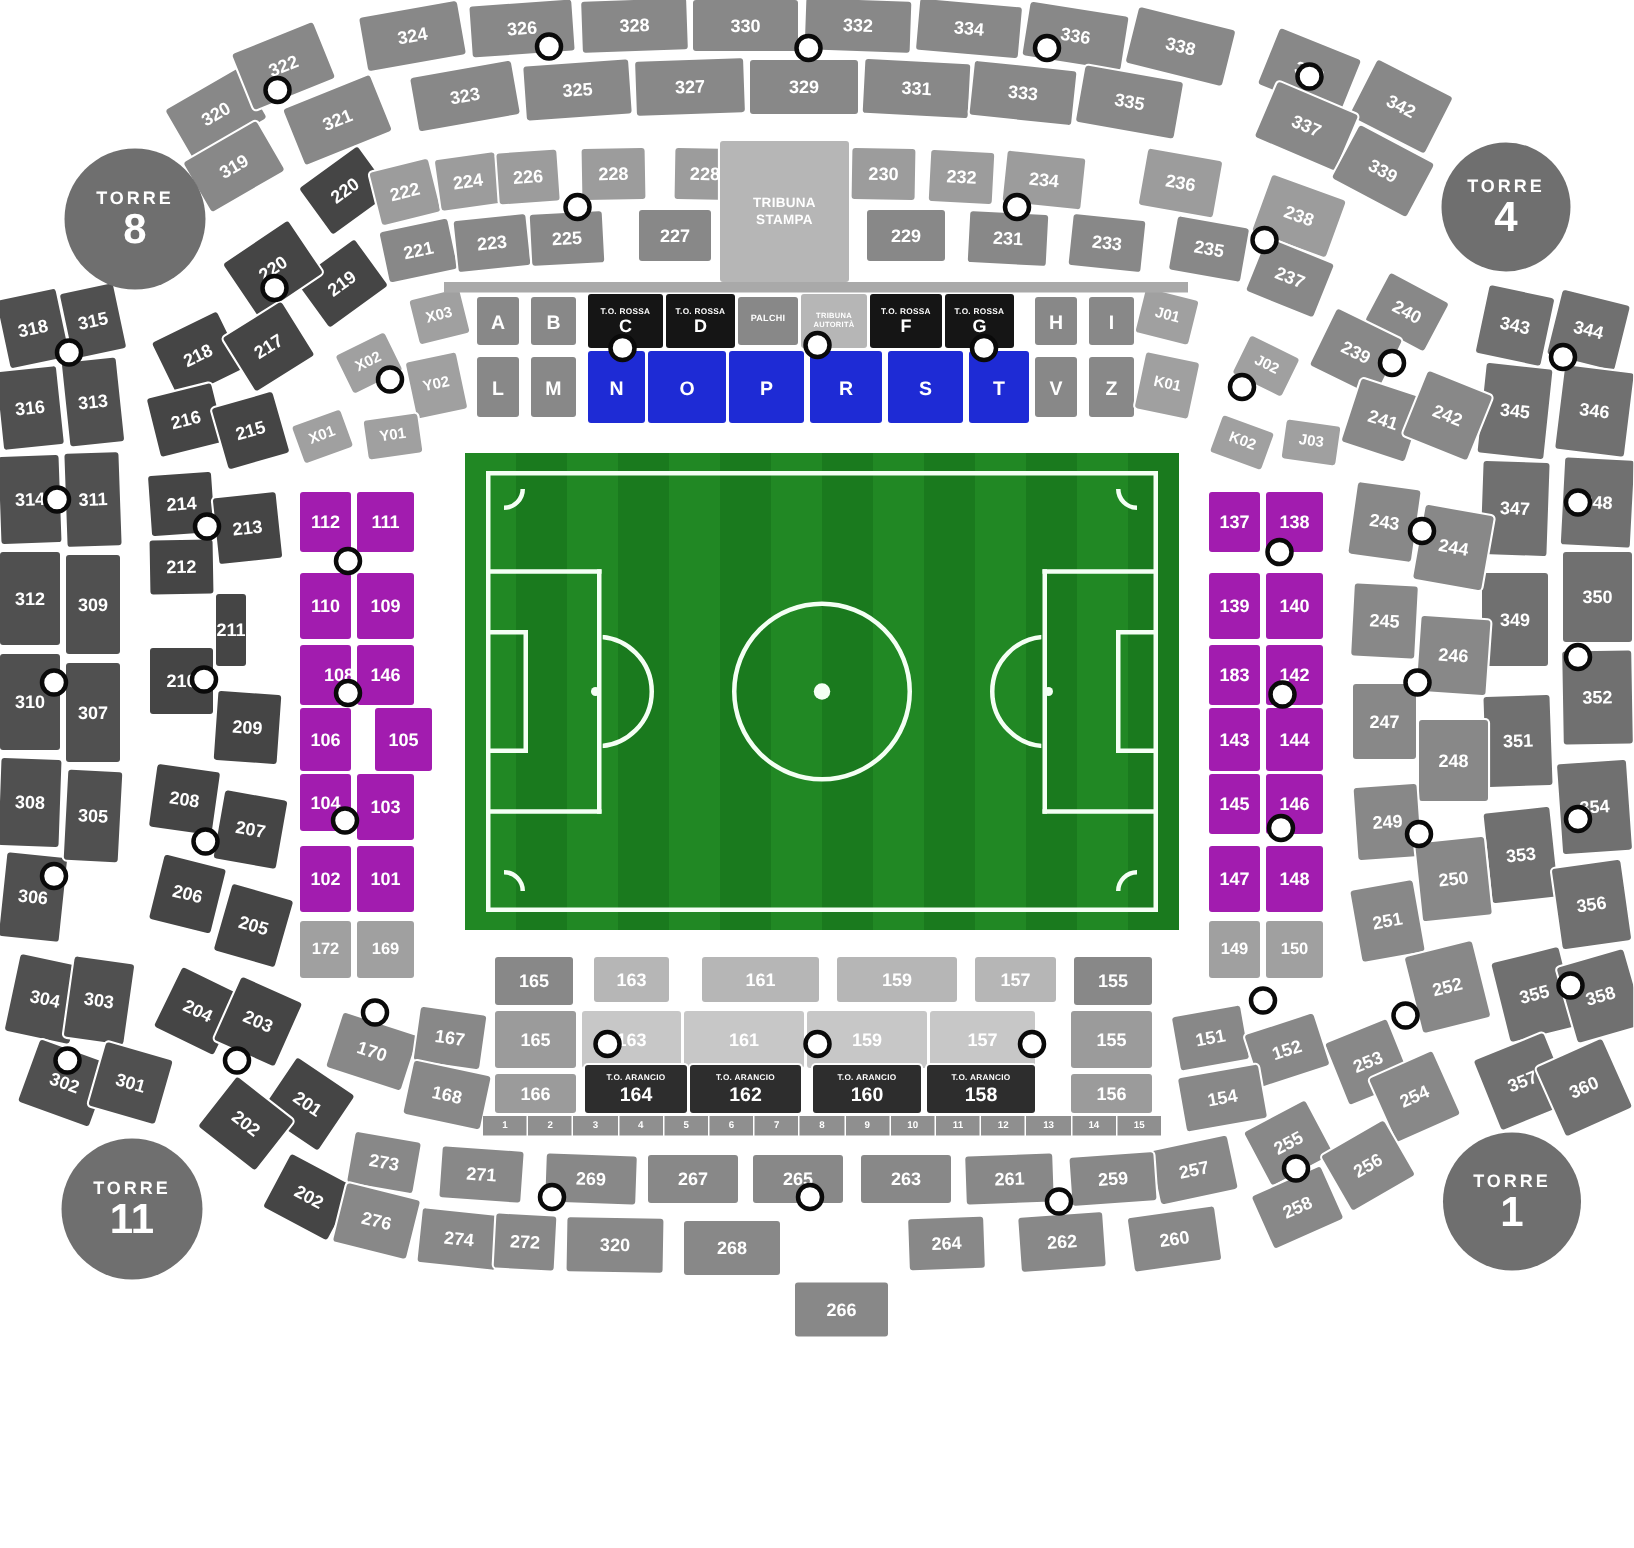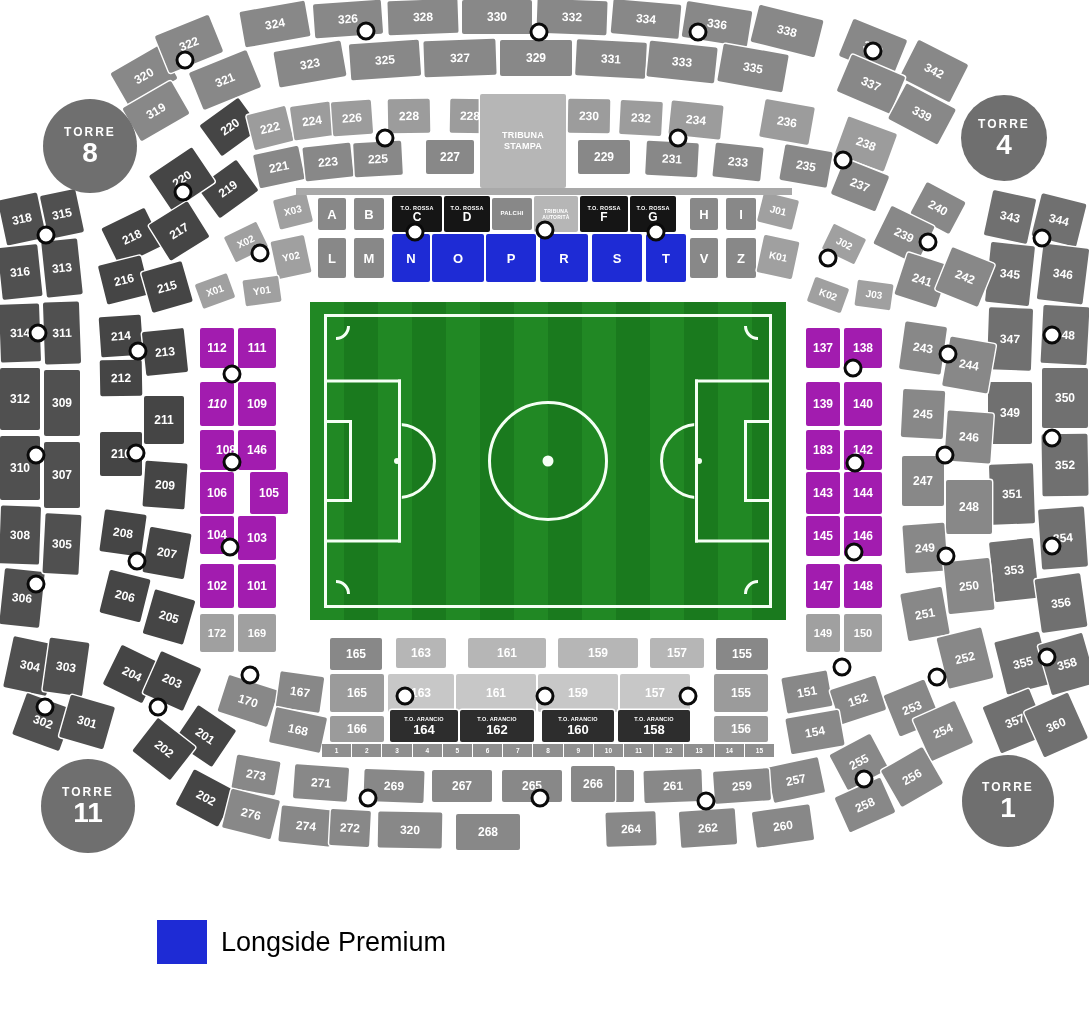--- a/index.html
+++ b/index.html
@@ -250,21 +250,21 @@
       </div>
       <div class="sec g4" style="left: 100px; top: 316px; width: 42px; height: 40px; transform: rotate(-4deg);">
         <div class="lab">214</div>
       </div>
       <div class="sec g4" style="left: 144px; top: 330px; width: 42px; height: 44px; transform: rotate(-6deg);">
         <div class="lab">213</div>
       </div>
       <div class="sec g4" style="left: 100px; top: 360px; width: 42px; height: 36px; transform: rotate(-1deg);">
         <div class="lab">212</div>
       </div>
-      <div class="sec g4" style="left: 144px; top: 396px; width: 40px; height: 48px;">
+      <div class="sec g4" style="left: 144px; top: 396px; width: 20px; height: 48px;">
         <div class="lab">211</div>
       </div>
       <div class="sec g4" style="left: 100px; top: 432px; width: 42px; height: 44px;">
         <div class="lab">210</div>
       </div>
       <div class="sec g4" style="left: 144px; top: 462px; width: 42px; height: 46px; transform: rotate(4deg);">
         <div class="lab">209</div>
       </div>
       <div class="sec g4" style="left: 102px; top: 512px; width: 42px; height: 42px; transform: rotate(8deg);">
         <div class="lab">208</div>
@@ -446,21 +446,21 @@
       </div>
       <div class="sec g1" style="left: 330px; top: 810px; width: 40px; height: 36px; transform: rotate(3deg);">
         <div class="lab">272</div>
       </div>
       <div class="sec g1" style="left: 378px; top: 812px; width: 64px; height: 36px; transform: rotate(1deg);">
         <div class="lab">320</div>
       </div>
       <div class="sec g1" style="left: 456px; top: 814px; width: 64px; height: 36px;">
         <div class="lab">268</div>
       </div>
-      <div class="sec g1" style="left: 530px; top: 766px; width: 44px; height: 36px; margin-left: 41px;">
+      <div class="sec g1" style="left: 530px; top: 855px; width: 62px; height: 36px;">
         <div class="lab">266</div>
       </div>
       <div class="sec g1" style="left: 606px; top: 812px; width: 50px; height: 34px; transform: rotate(-2deg);">
         <div class="lab">264</div>
       </div>
       <div class="sec g1" style="left: 680px; top: 810px; width: 56px; height: 36px; transform: rotate(-4deg);">
         <div class="lab">262</div>
       </div>
       <div class="sec g1" style="left: 754px; top: 808px; width: 58px; height: 36px; transform: rotate(-8deg);">
         <div class="lab">260</div>
@@ -559,21 +559,21 @@
       </div>
       <div class="sec lt2" style="left: 856px; top: 282px; width: 36px; height: 26px; transform: rotate(8deg);">
         <div class="lab" style="font-size: 10px;">J03</div>
       </div>
       <div class="sec g5" style="left: 200px; top: 328px; width: 34px; height: 40px;">
         <div class="lab">112</div>
       </div>
       <div class="sec g5" style="left: 238px; top: 328px; width: 38px; height: 40px;">
         <div class="lab">111</div>
       </div>
-      <div class="sec g5" style="left: 200px; top: 382px; width: 34px; height: 44px; font-style: italic;">
+      <div class="sec g5" style="left: 200px; top: 382px; width: 34px; height: 44px;">
         <div class="lab">110</div>
       </div>
       <div class="sec g5" style="left: 238px; top: 382px; width: 38px; height: 44px;">
         <div class="lab">109</div>
       </div>
       <div class="sec g5" style="left: 200px; top: 430px; width: 34px; height: 40px; padding-left: 18px;">
         <div class="lab">108</div>
       </div>
       <div class="sec g5" style="left: 238px; top: 430px; width: 38px; height: 40px;">
         <div class="lab">146</div>
@@ -816,17 +816,13 @@
     <div class="pl arc arc-l"></div>
     <div class="pl arc arc-r"></div>
     <div class="spot spot-l" style="position:absolute;"></div>
     <div class="spot spot-r" style="position:absolute;"></div>
     <div class="pl corner c-tl" style="position: absolute; left: 12px; top: 10px;"></div>
     <div class="pl corner c-tr" style="position: absolute; left: 434px; top: 10px;"></div>
     <div class="pl corner c-bl" style="position: absolute; left: 12px; top: 278px;"></div>
     <div class="pl corner c-br" style="position: absolute; left: 434px; top: 278px;"></div>
   </div>
 
-  <div class="legend">
-    <div class="swatch" style="background: rgb(30, 43, 213);"></div>
-    <div class="ltxt">Longside Premium</div>
-  </div>
 </div>
 
 </body></html>

